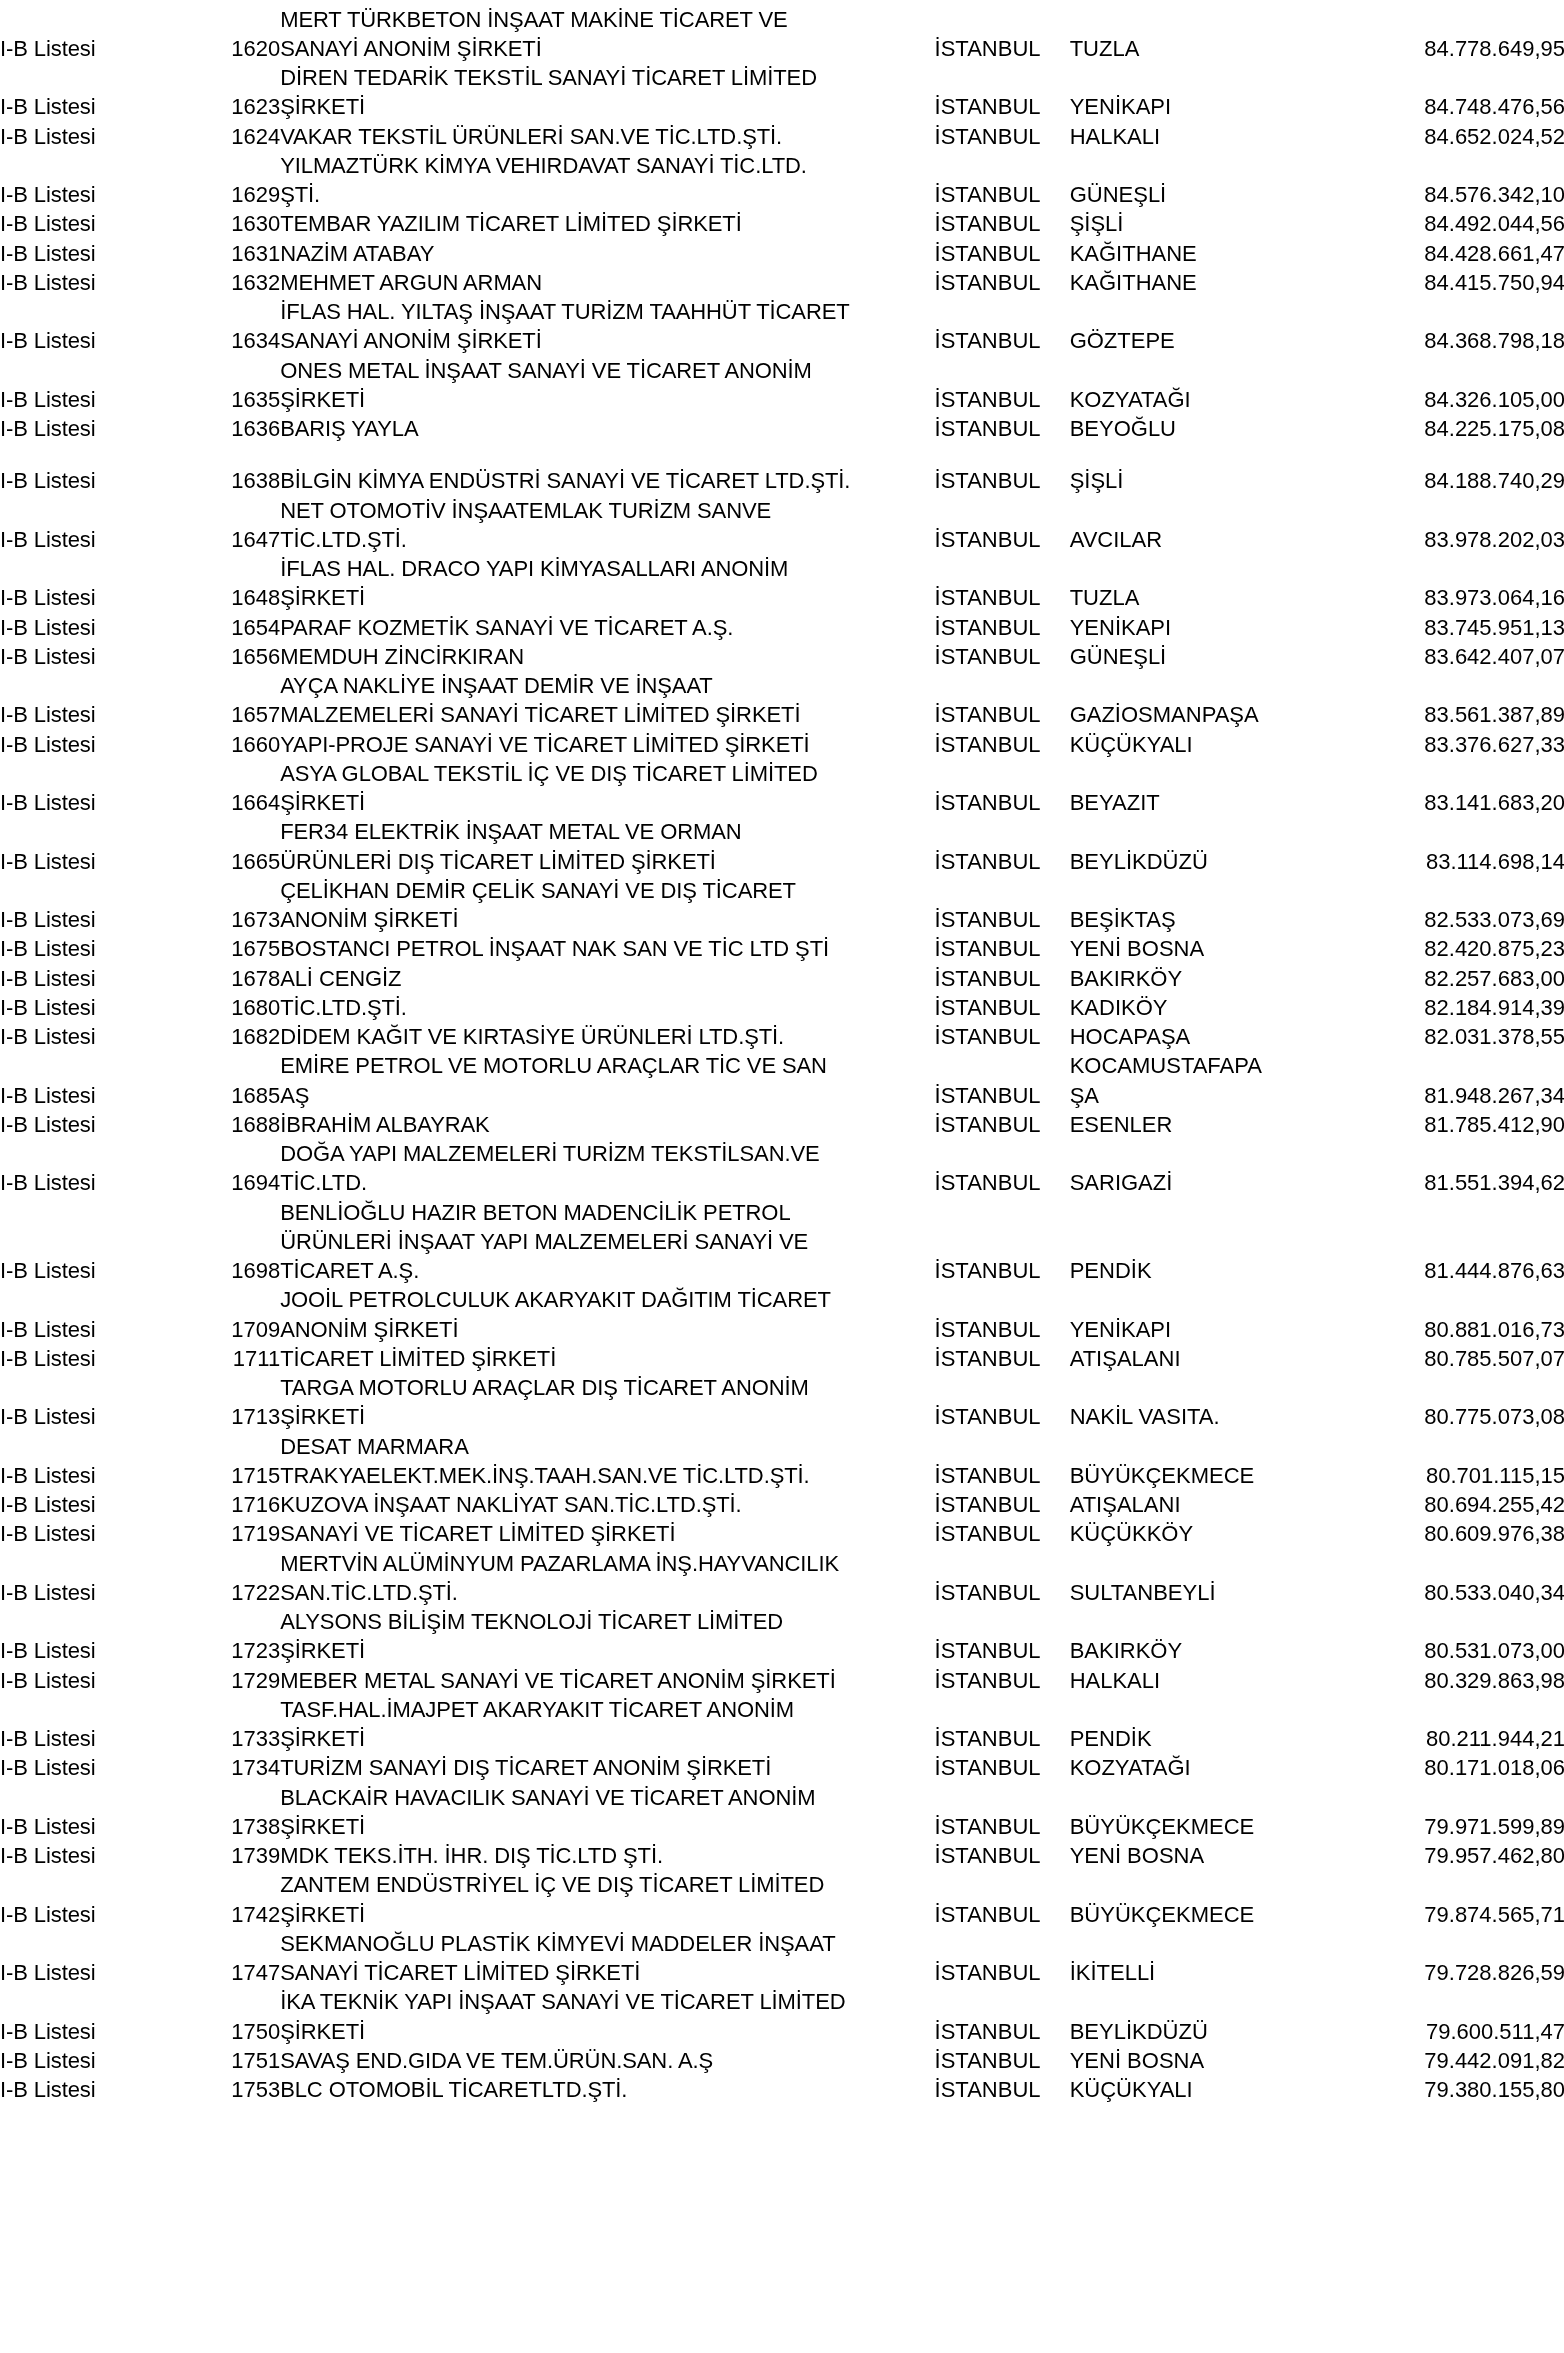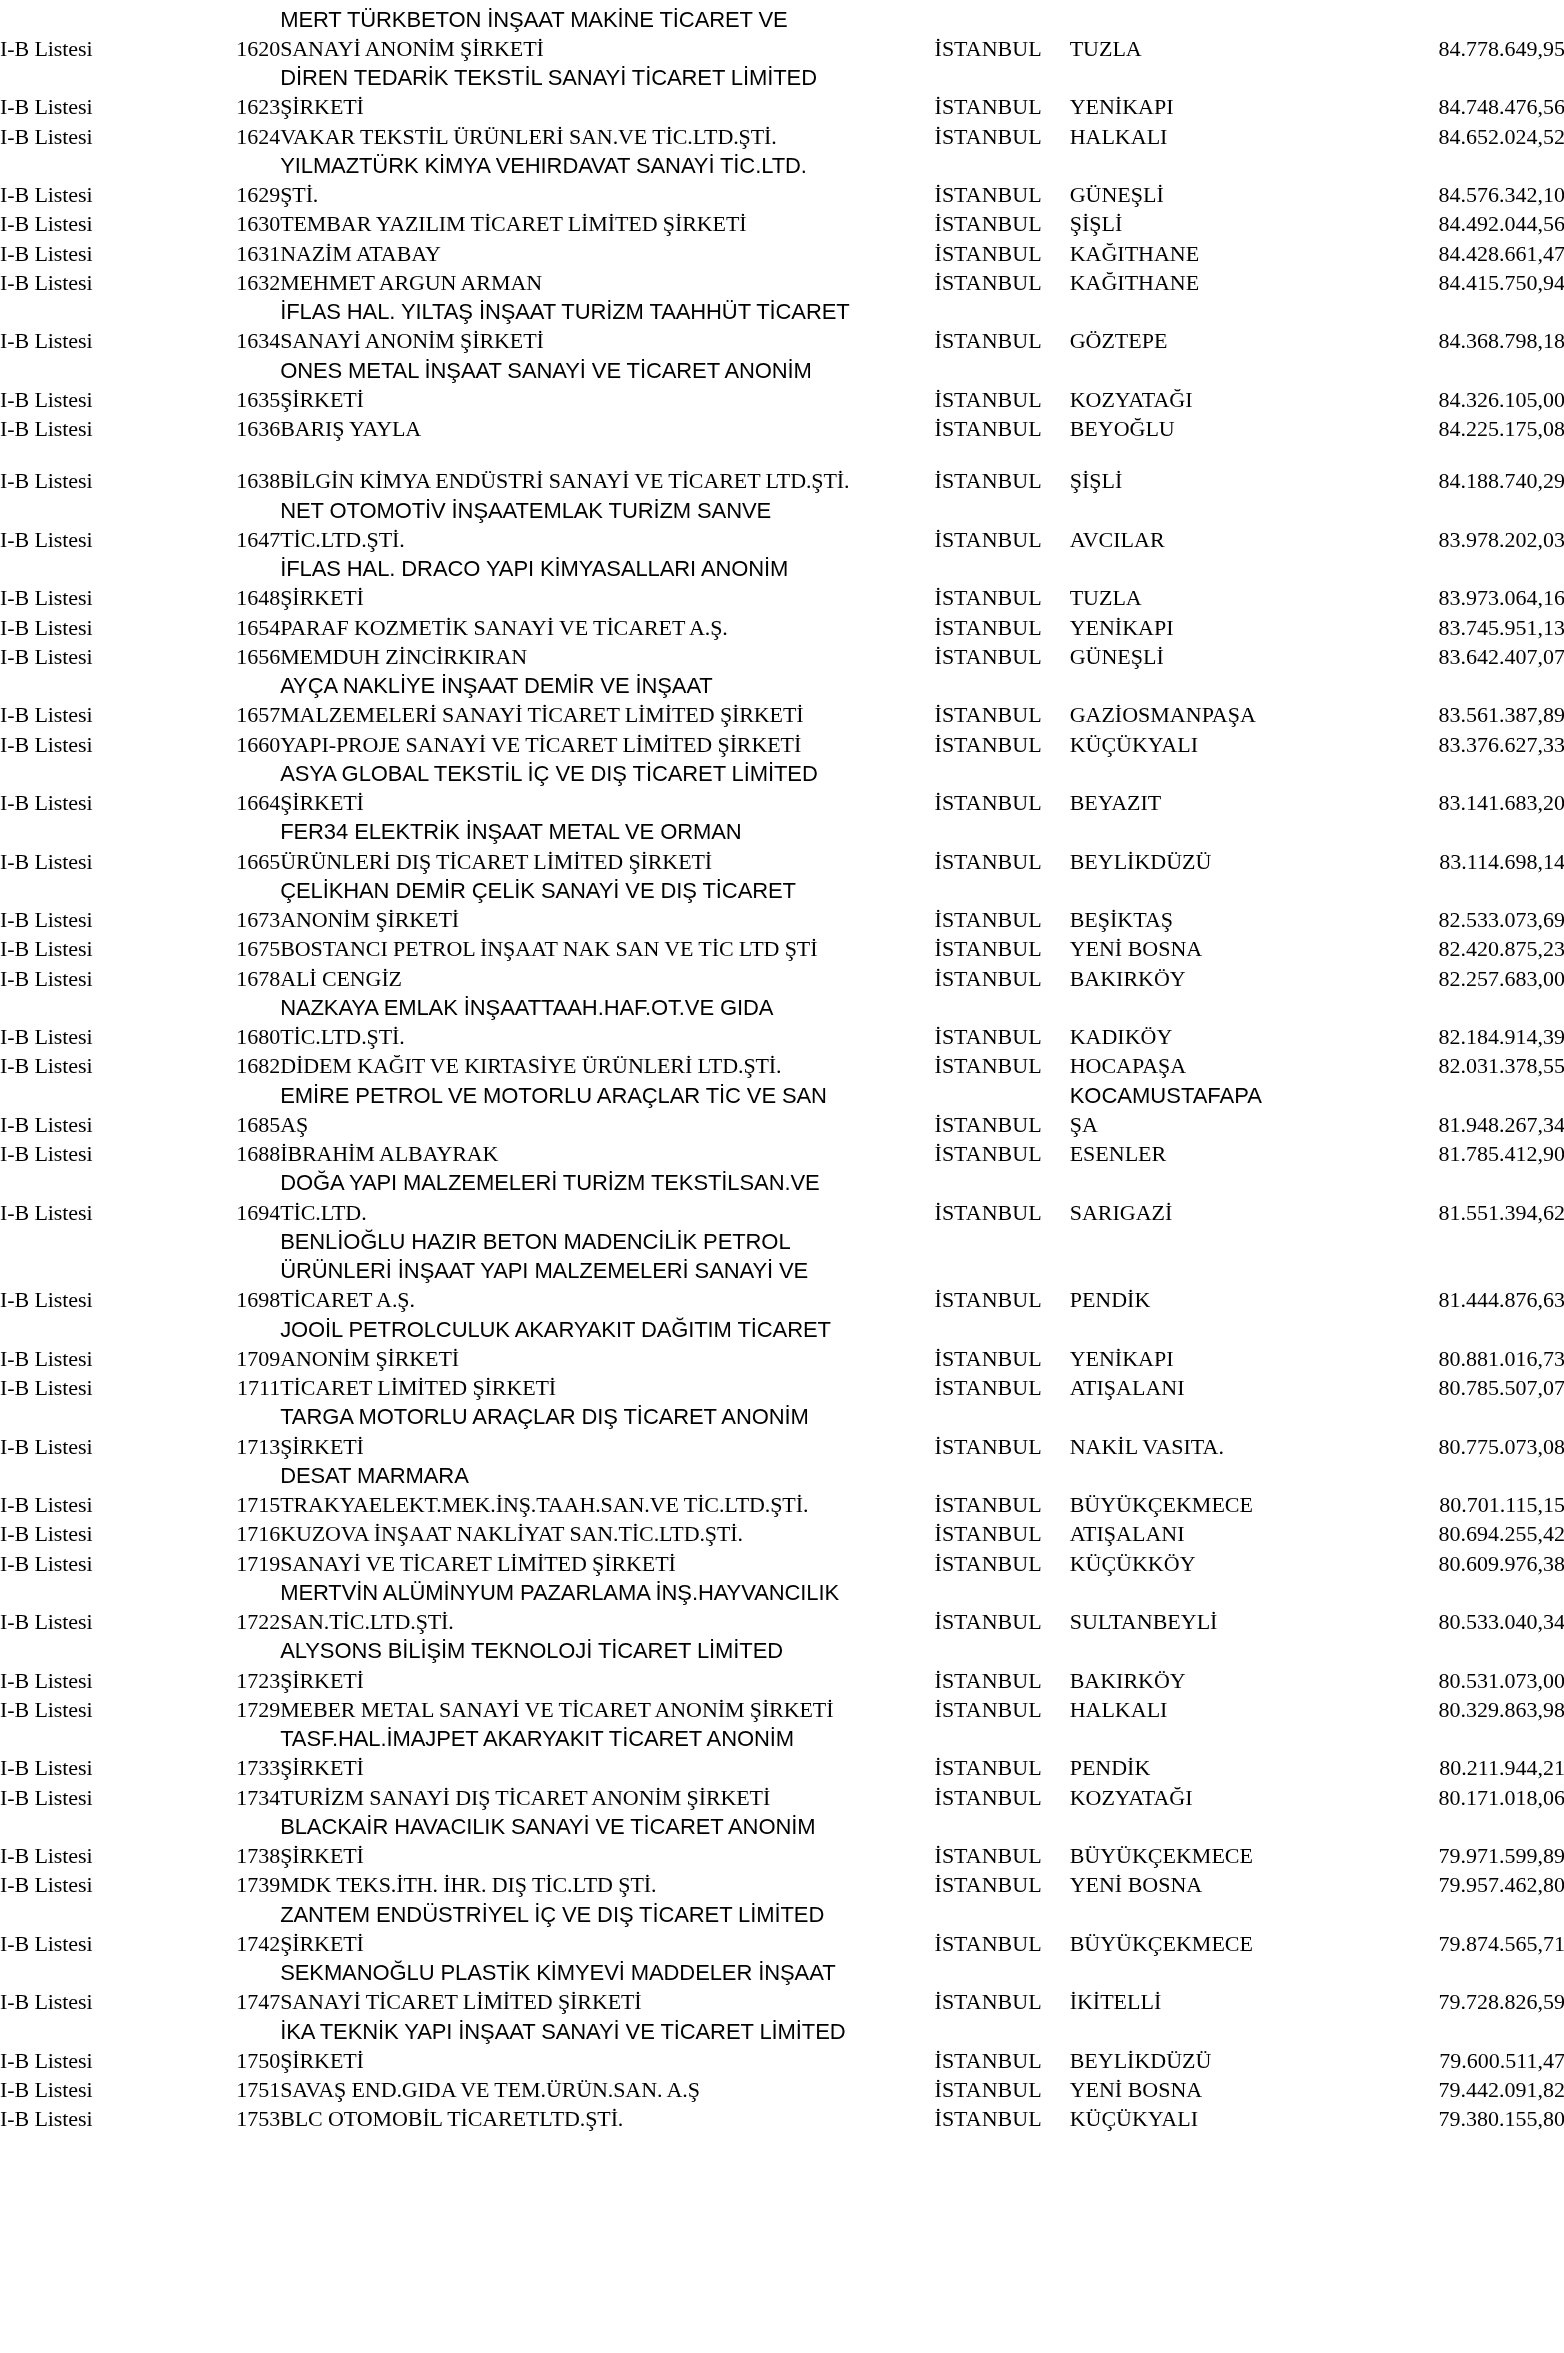--- a/index.html
+++ b/index.html
@@ -60,21 +60,21 @@
   td.city-cell {
     padding-left: 0;
   }
   td.dist-cell {
     padding-left: 0;
   }
   td.amt-cell {
     text-align: right;
     padding-right: 4.6px;
   }
-  tr.row { height: 24.5px; font-family: Liberation Serif, serif; }
+  tr.row { height: 24.5px; }
   tr.cont { height: 24.5px; }
   tr.spacer td { height: 23px; }
 </style>
 </head>
 <body>
 
 <div id="page">
   <table class="listing">
     <colgroup>
       <col class="c-list">
@@ -379,29 +379,20 @@
         </tr>
         <tr class="row">
           <td class="list-cell">I-B Listesi</td>
           <td class="pad-cell"></td>
           <td class="no-cell">1678</td>
           <td class="name-cell">ALİ CENGİZ</td>
           <td class="city-cell">İSTANBUL</td>
           <td class="dist-cell">BAKIRKÖY</td>
           <td class="amt-cell">82.257.683,00</td>
         </tr>
-        <tr class="cont">
-          <td class="list-cell"></td>
-          <td class="pad-cell"></td>
-          <td class="no-cell"></td>
-          <td class="name-cell">NAZKAYA EMLAK İNŞAATTAAH.HAF.OT.VE GIDA</td>
-          <td class="city-cell"></td>
-          <td class="dist-cell"></td>
-          <td class="amt-cell"></td>
-        </tr>
         <tr class="row">
           <td class="list-cell">I-B Listesi</td>
           <td class="pad-cell"></td>
           <td class="no-cell">1680</td>
           <td class="name-cell">TİC.LTD.ŞTİ.</td>
           <td class="city-cell">İSTANBUL</td>
           <td class="dist-cell">KADIKÖY</td>
           <td class="amt-cell">82.184.914,39</td>
         </tr>
         <tr class="row">

